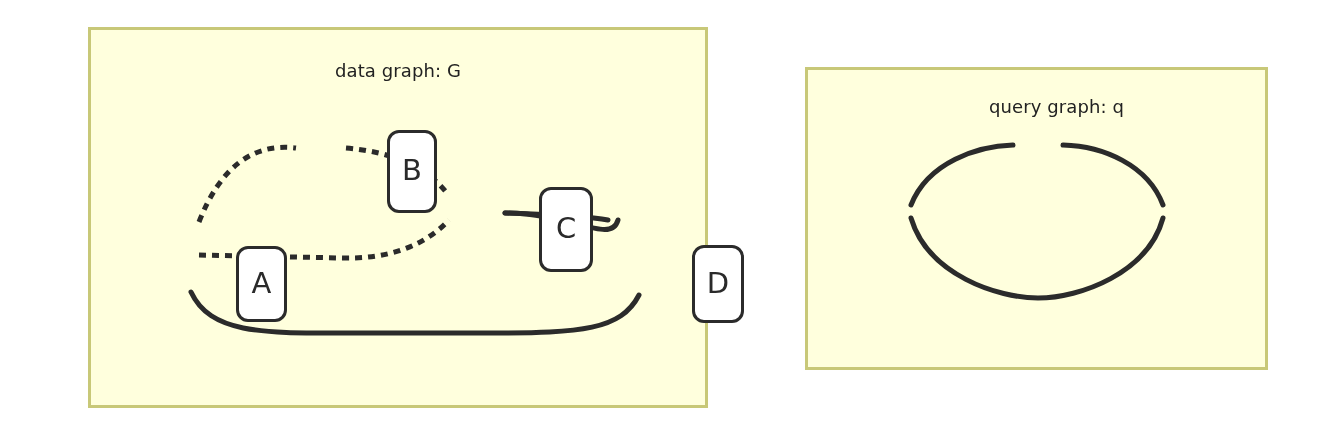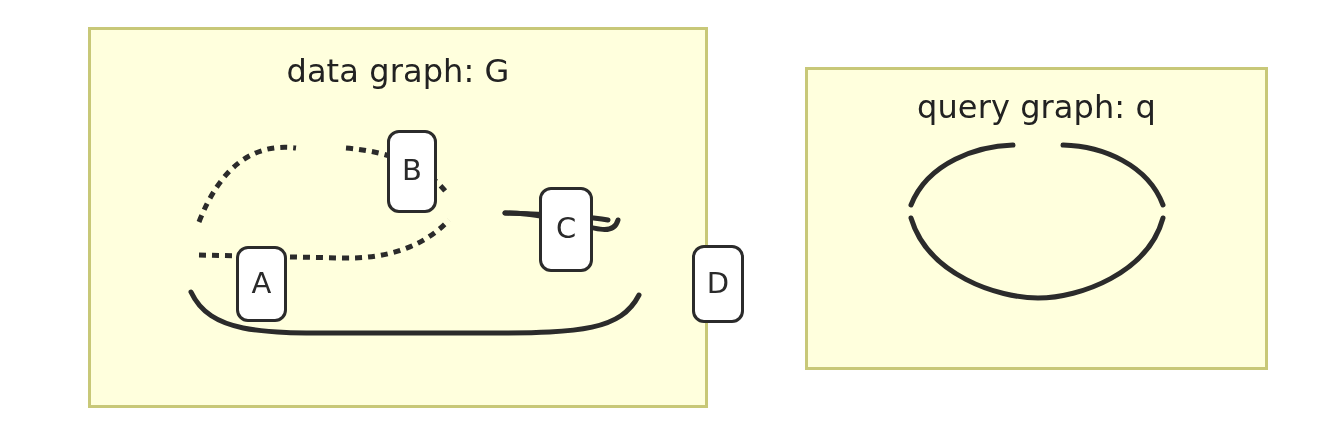--- a/index.html
+++ b/index.html
@@ -26,27 +26,27 @@
   #panel-data  { left: 88px;  top: 27px; width: 620px; height: 381px; }
   #panel-query { left: 805px; top: 67px; width: 463px; height: 303px; }
 
   
   .panel-title {
     position: absolute;
     left: 0;
     width: 100%;
     text-align: center;
     color: #222222;
-    font-size: 32px;
+    font-size: 18px;
     line-height: 30px;
     letter-spacing: 0.1px;
     white-space: nowrap;
   }
   #title-data  { top: 26px; }
-  #title-query { top: 22px; }
+  #title-query { top: 22px; padding-left: 20px; }
 
   
   .edge-layer {
     position: absolute;
     left: 0;
     top: 0;
     width: 100%;
     height: 100%;
     overflow: visible;
   }

